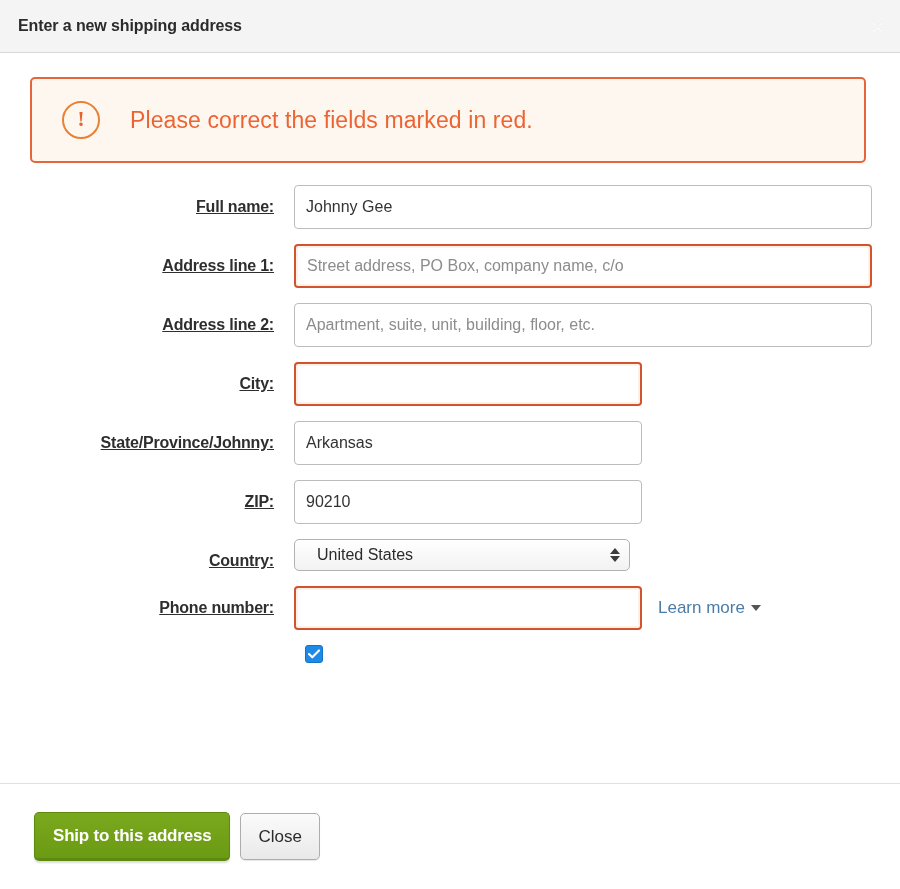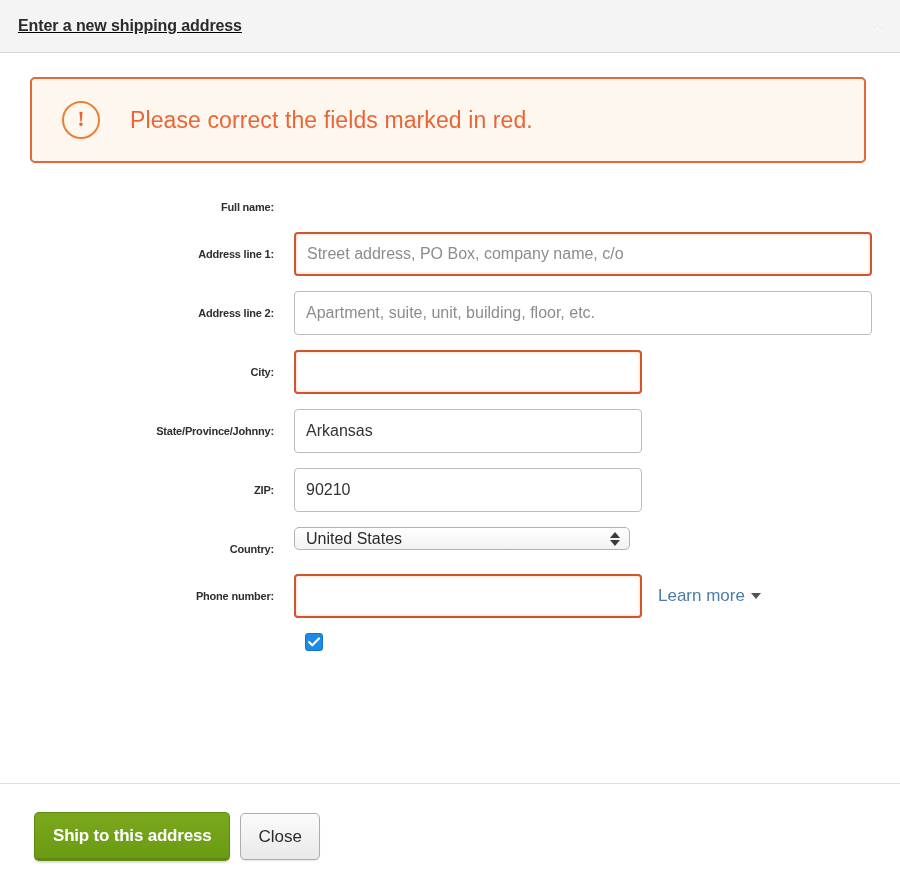--- a/index.html
+++ b/index.html
@@ -26,21 +26,20 @@
   
   .dialog-header {
     position: relative;
     height: 53px;
     background: #f4f4f4;
     border-bottom: 1px solid #d8d8d8;
     box-sizing: border-box;
     display: flex;
     align-items: center;
     padding: 0 18px;
-    text-decoration: underline;
   }
   .dialog-title {
     font-size: 16px;
     font-weight: bold;
     color: #2b2b2b;
     letter-spacing: -0.1px;
   }
   .close-x {
     position: absolute;
     right: 16px;
@@ -108,26 +107,27 @@
     display: flex;
     align-items: flex-start;
     margin-bottom: 15px;
   }
   .row-label {
     width: 266px;
     flex: 0 0 266px;
     text-align: right;
     padding-right: 20px;
     box-sizing: border-box;
-    font-size: 11px;
+    font-size: 16px;
     font-weight: bold;
     color: #2e2e2e;
     letter-spacing: -0.2px;
     line-height: 20px;
     padding-top: 12px;
+    text-decoration: underline;
   }
   .row-field {
     position: relative;
     display: flex;
     align-items: center;
   }
 
   .field {
     box-sizing: border-box;
     height: 44px;
@@ -154,29 +154,29 @@
   }
 
   
   .select-wrap {
     position: relative;
     display: inline-block;
   }
   .select-box {
     box-sizing: border-box;
     width: 336px;
-    height: 23px;
+    height: 32px;
     border: 1px solid #b2b2b2;
     border-radius: 5px;
     background: linear-gradient(to bottom, #ffffff 0%, #f2f2f2 100%);
     font-size: 16px;
     color: #2b2b2b;
     display: flex;
     align-items: center;
-    padding: 0 11px;
+    padding: 0 22px;
     cursor: pointer;
   }
   .stepper {
     position: absolute;
     right: 10px;
     top: 50%;
     transform: translateY(-50%);
     display: flex;
     flex-direction: column;
     align-items: center;
@@ -297,20 +297,23 @@
       <div class="alert-icon">
         <span>!</span>
       </div>
       <div class="alert-text">Please correct the fields marked in red.</div>
     </div>
 
     <div class="form">
 
       <div class="row">
         <div class="row-label">Full name:</div>
+        <div class="row-field">
+          <input class="field wide" type="text" value="Johnny Gee" style="">
+        </div>
       </div>
 
       <div class="row">
         <div class="row-label">Address line 1:</div>
         <div class="row-field">
           <input class="field wide error" type="text" placeholder="Street address, PO Box, company name, c/o" style="">
         </div>
       </div>
 
       <div class="row">

